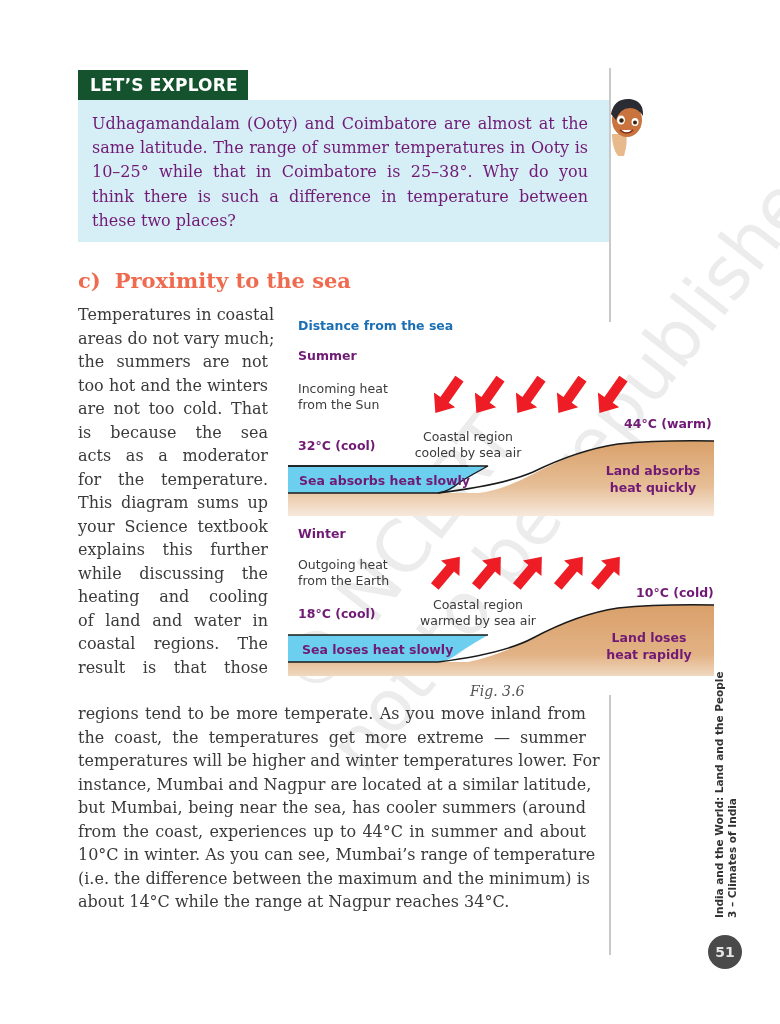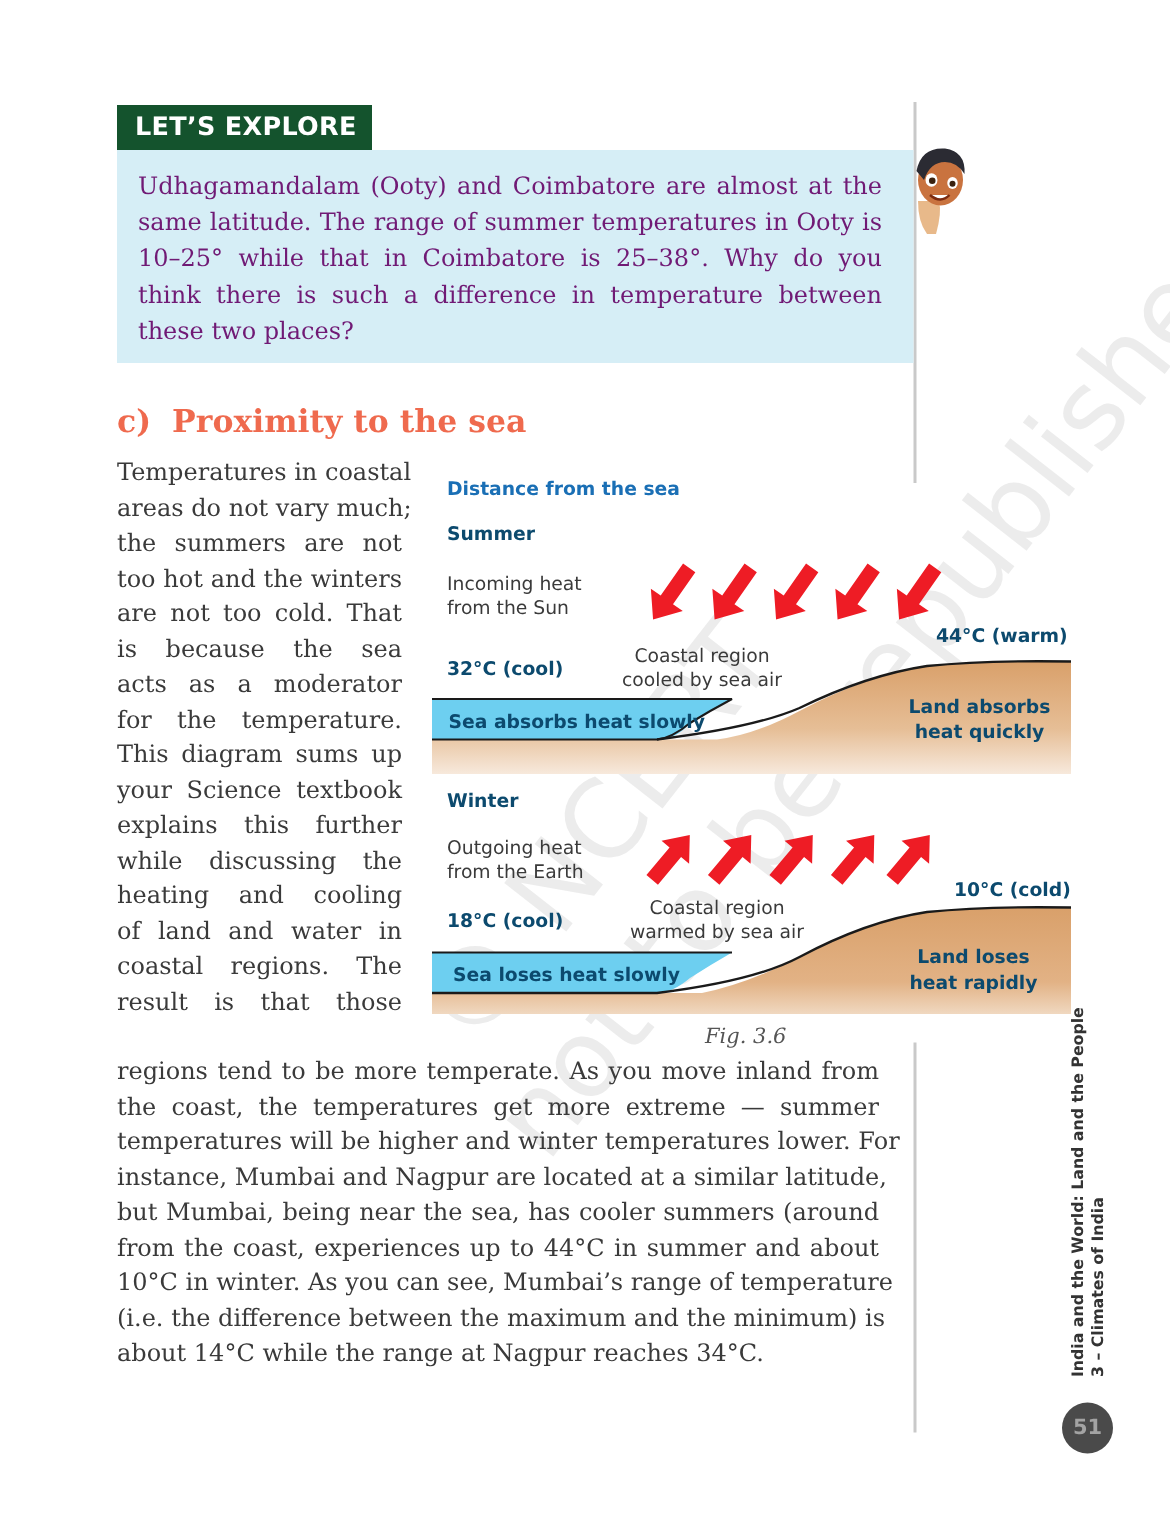--- a/index.html
+++ b/index.html
@@ -33,33 +33,33 @@
   .col-text span.line { display: block; text-align: justify; text-align-last: justify; height: 23.5px; white-space: nowrap; }
 
   .full-text {
     left: 78px; top: 702px; width: 508px; font-size: 16px; line-height: 23.5px;
   }
   .full-text span.line { display: block; text-align: justify; text-align-last: justify; height: 23.5px; white-space: nowrap; }
   .full-text span.line.last { text-align-last: left; }
 
   
   .fig-title { left: 298px; top: 318px; font-family: "DejaVu Sans", sans-serif; font-weight: bold; font-size: 12.5px; color: #1a6fb5; }
-  .fig-label-bold { font-family: "DejaVu Sans", sans-serif; font-weight: bold; font-size: 12.5px; color: #0c4a6e; white-space: nowrap; }
+  .fig-label-bold { font-family: "DejaVu Sans", sans-serif; font-weight: bold; font-size: 12.5px; color: #701a75; white-space: nowrap; }
   .fig-label { font-family: "DejaVu Sans", sans-serif; font-size: 12.5px; color: #3a3a3a; line-height: 16px; }
   .fig-label-c { text-align: center; }
   .fig-caption { left: 470px; top: 683px; font-style: italic; font-size: 14px; color: #555; }
 
   .side-title {
     left: 713px; top: 918px; transform-origin: 0 0; transform: rotate(-90deg);
     font-family: "DejaVu Sans", sans-serif; font-weight: bold; font-size: 10.5px; color: #333;
     white-space: nowrap; line-height: 13px;
   }
   .page-num {
     left: 708px; top: 935px; width: 34px; height: 34px; border-radius: 50%; background: #4a4a4a;
-    color: #a3a3a3; font-family: "DejaVu Sans", sans-serif; font-weight: bold; font-size: 14px;
+    color: #e5e5e5; font-family: "DejaVu Sans", sans-serif; font-weight: bold; font-size: 14px;
     text-align: center; line-height: 34px;
   }
 
   .watermark {
     font-family: "DejaVu Sans", sans-serif; font-size: 72px; color: rgba(150,150,150,0.18);
     white-space: nowrap; transform-origin: 0 0; pointer-events: none;
   }
 </style>
 </head>
 <body>

